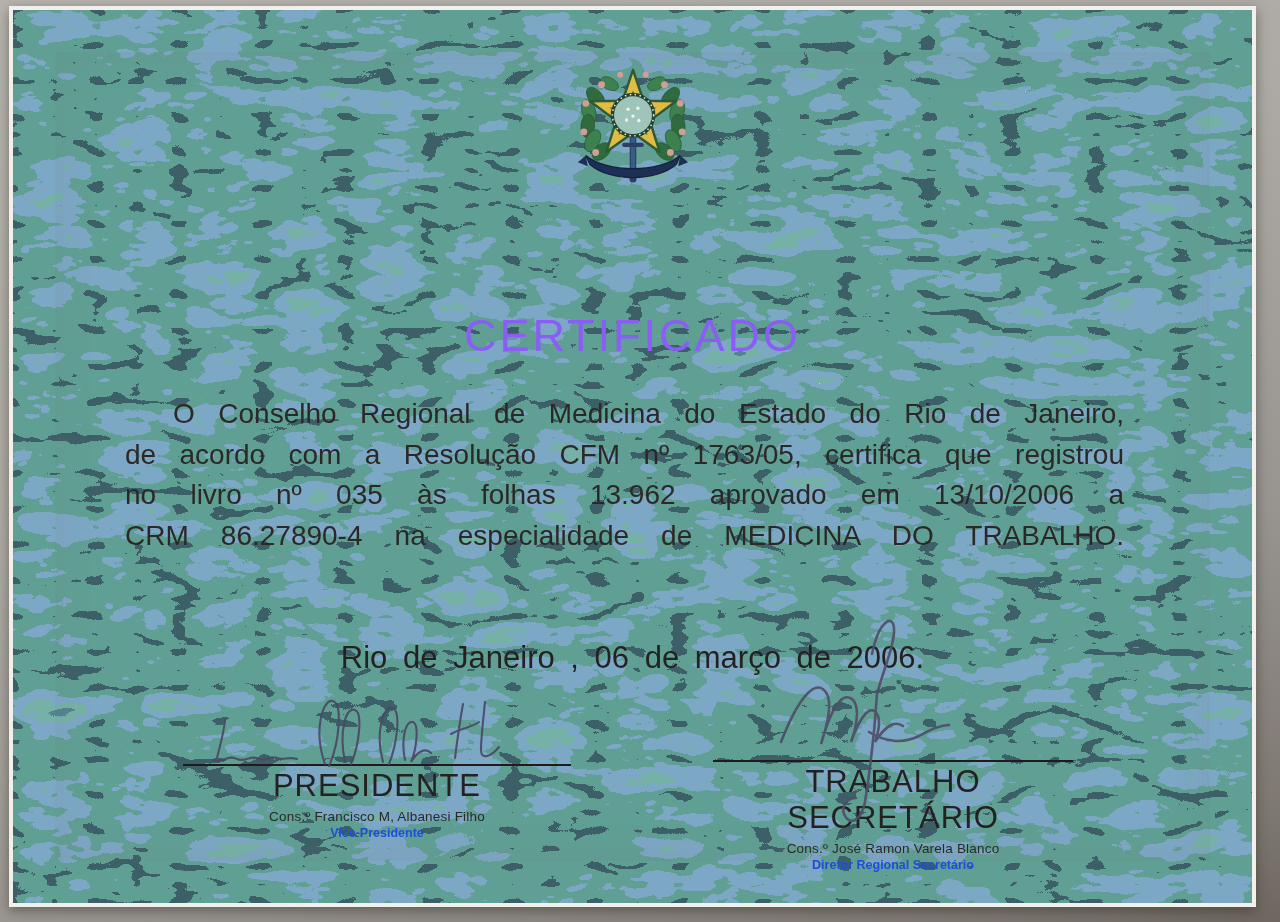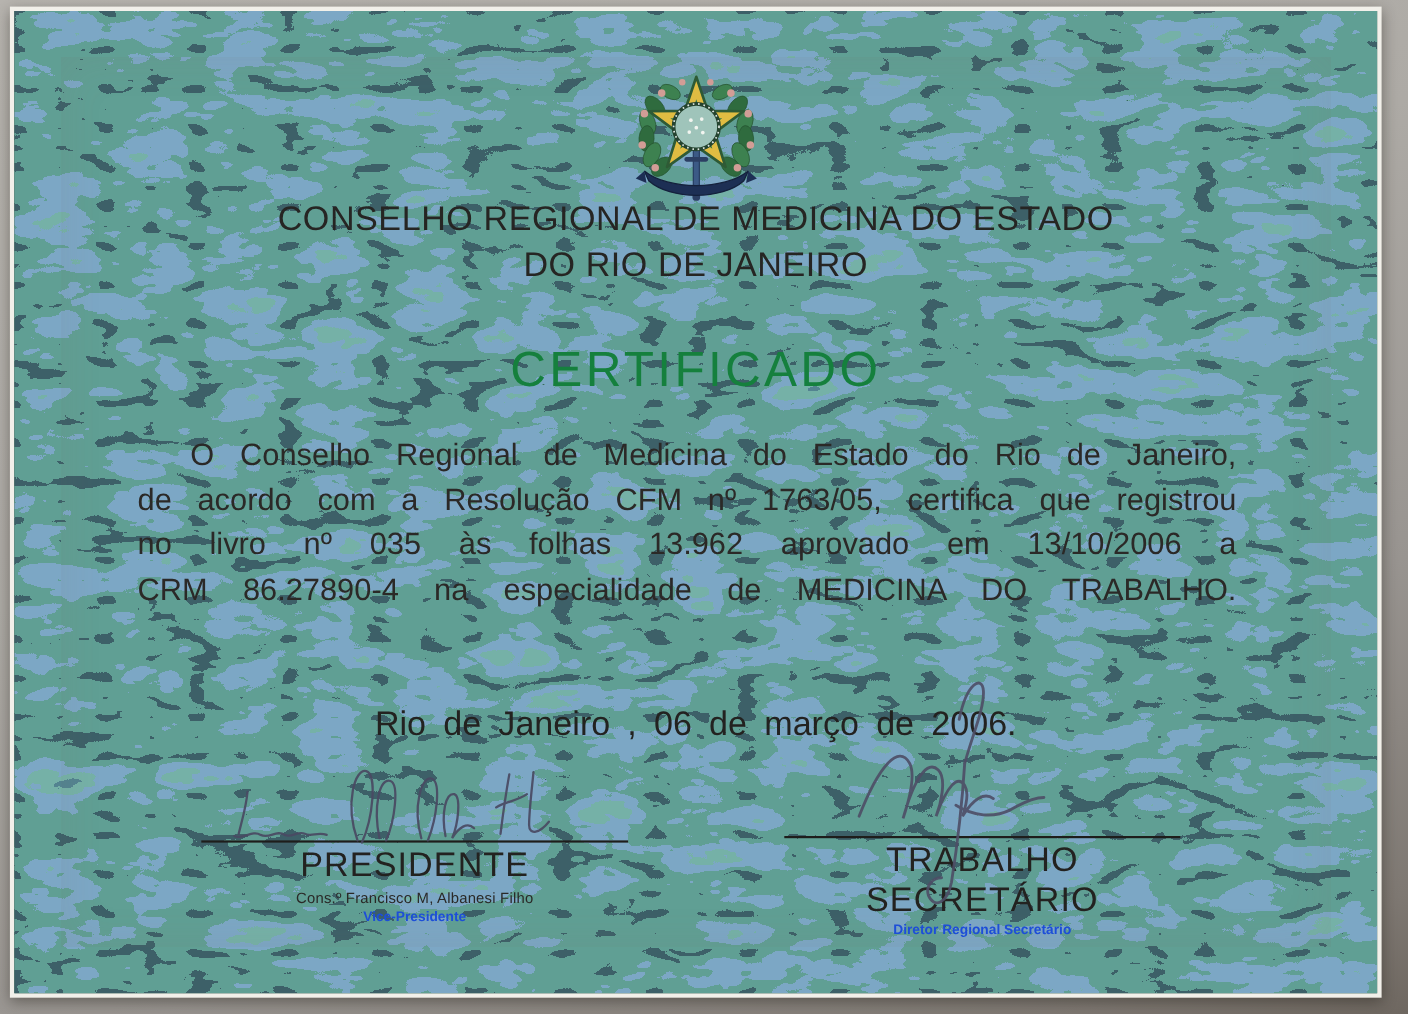--- a/index.html
+++ b/index.html
@@ -28,21 +28,21 @@
     position: absolute; top: 8px; left: 50%; transform: translateX(-50%);
     width: 118px; height: 124px;
   }
   .issuer {
     position: absolute; top: 126px; left: 0; width: 100%;
     text-align: center; color: #262523;
     font-size: 31px; line-height: 42px; letter-spacing: 0.5px;
   }
   .cert-title {
     position: absolute; top: 258px; left: 0; width: 100%;
-    text-align: center; color: #15803d;
+    text-align: center; color: #8b5cf6;
     font-size: 45px; letter-spacing: 3px; font-weight: 400;
   }
   .body-text {
     position: absolute; top: 342px; left: 70px; right: 86px;
     color: #2b2927; font-size: 28px; line-height: 40.5px;
   }
   .body-line { text-align: justify; text-align-last: justify; white-space: nowrap; }
   .body-line.indent { padding-left: 48px; }
   .date-line {
     position: absolute; top: 588px; left: 0; width: 100%;
@@ -130,24 +130,20 @@
           <circle cx="60" cy="57" r="1.7"></circle>
             <circle cx="53.5" cy="61" r="1.7"></circle>
           <circle cx="66" cy="61.5" r="1.7"></circle>
         </g>
 
         <path d="M12,97 C34,115 86,115 108,97 L104,106 C84,124 36,124 16,106 Z" fill="#1d2f54" stroke="#14213c" stroke-width="1.2"></path>
         <path d="M12,97 L4,104 L14,108 Z" fill="#1d2f54"></path>
         <path d="M108,97 L116,104 L106,108 Z" fill="#1d2f54"></path>
       </svg>
 
-      <div class="issuer">
-        <div>CONSELHO REGIONAL DE MEDICINA DO ESTADO</div>
-        <div>DO RIO DE JANEIRO</div>
-      </div>
 
       <div class="cert-title">CERTIFICADO</div>
 
       <div class="body-text">
         <div class="body-line indent">O Conselho Regional de Medicina do Estado do Rio de Janeiro,</div>
         <div class="body-line">de acordo com a Resolução CFM nº 1763/05, certifica que registrou</div>
         <div class="body-line">no livro nº 035 às folhas 13.962 aprovado em 13/10/2006 a</div>
         <div class="body-line">CRM 86.27890-4 na especialidade de MEDICINA DO TRABALHO.</div>
       </div>
 
@@ -177,18 +173,19 @@
         <svg class="ink ink-right" viewBox="0 0 340 250">
           <g fill="none" stroke="#4e4e66" stroke-width="2.6" stroke-linecap="round" opacity="0.9">
             <path d="M129,44 C136,10 150,4 151,18 C152,34 141,58 134,84"></path>
             <path d="M38,132 C56,86 74,66 84,84 C90,96 82,122 78,134 C88,98 100,80 110,90 C118,98 112,122 108,132 C118,104 128,94 134,104 C139,112 134,126 132,132 C142,116 152,110 160,116"></path>
             <path d="M134,84 C132,116 128,154 122,192 C118,212 106,216 101,204 C98,194 106,188 113,188"></path>
             <path d="M126,122 C142,132 160,134 176,126 C188,119 198,115 206,115"></path>
           </g>
         </svg>
         <div class="sig-line"></div>
         <div class="role">TRABALHO SECRETÁRIO</div>
+        <div class="name">Cons.º José Ramon Varela Blanco</div>
         <div class="sub">Diretor Regional Secretário</div>
       </div>
 
     </div>
   </div>
 </div>
 
 </body></html>

